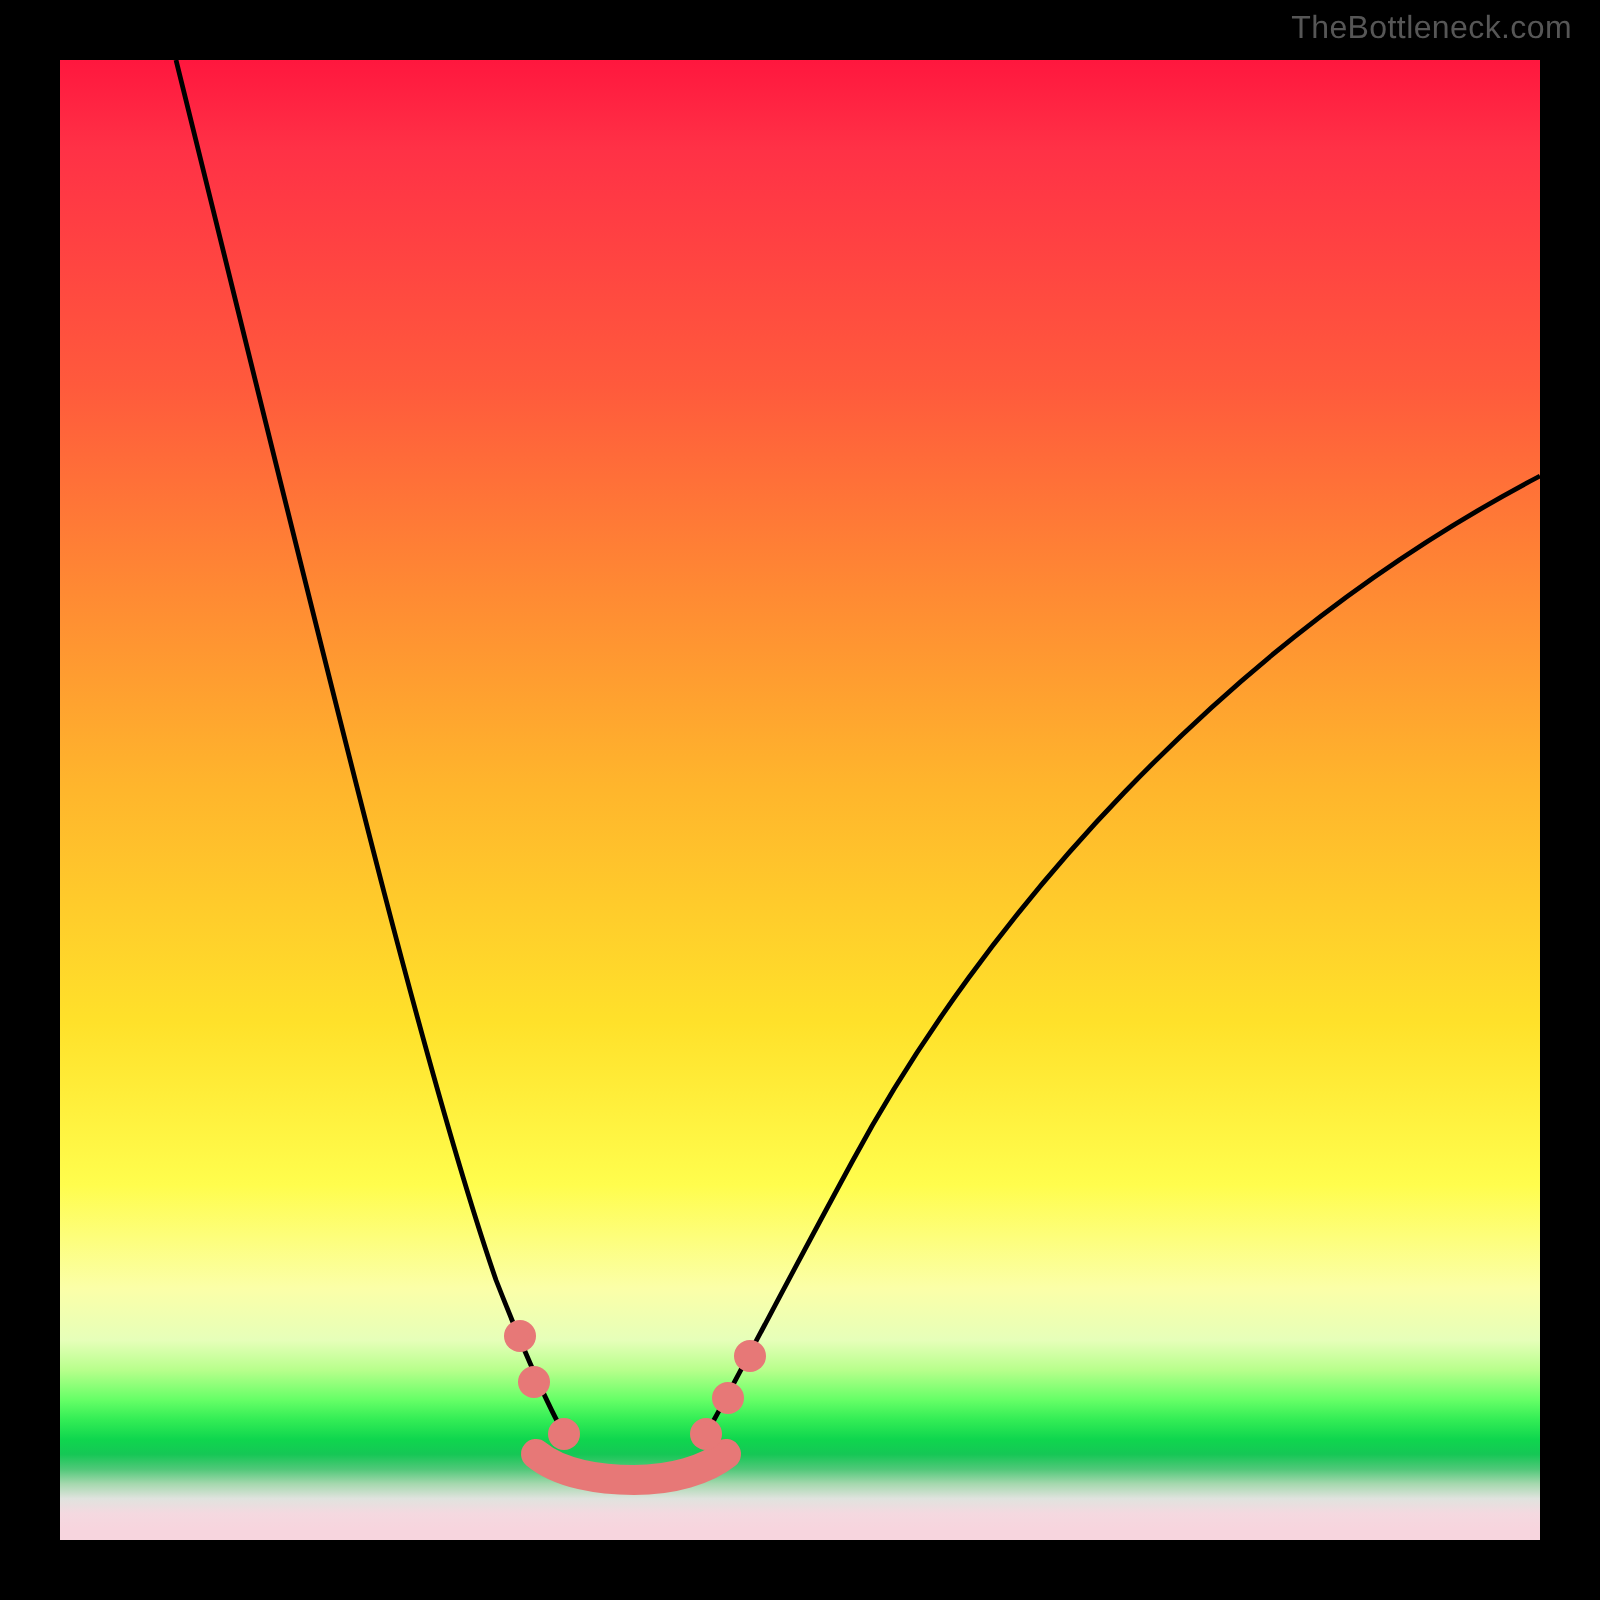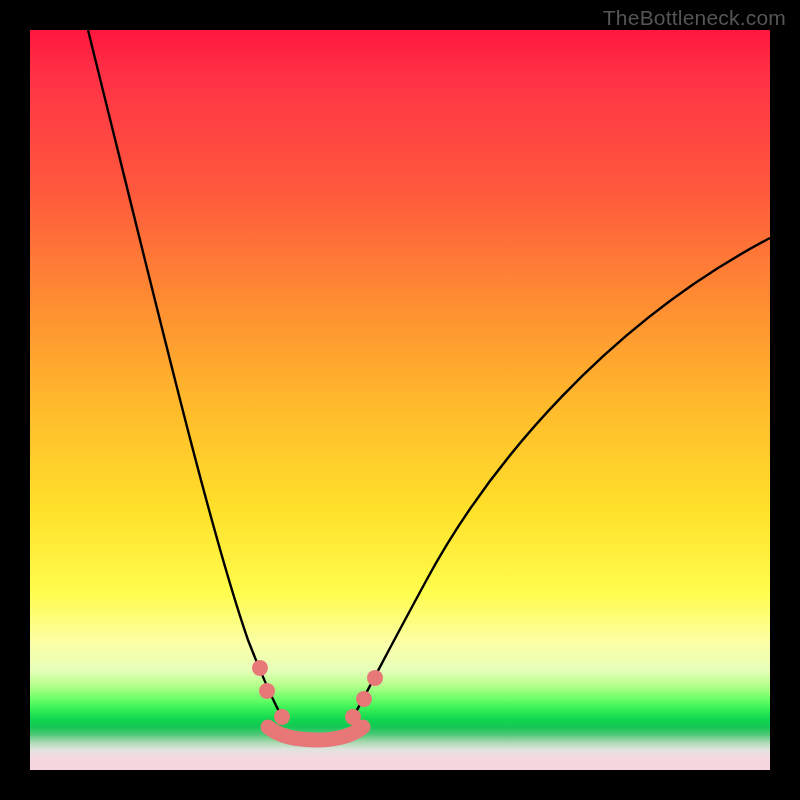--- a/index.html
+++ b/index.html
@@ -9,21 +9,21 @@
     width: 800px;
     height: 800px;
     position: relative;
     overflow: hidden;
   }
   .watermark {
     position: absolute;
     top: 6px;
     right: 14px;
     font-family: Arial, Helvetica, sans-serif;
-    font-size: 21px;
+    font-size: 16px;
     color: #565656;
     letter-spacing: 0.2px;
     z-index: 10;
   }
   .outer {
     position: absolute;
     left: 0;
     top: 0;
     width: 800px;
     height: 800px;

